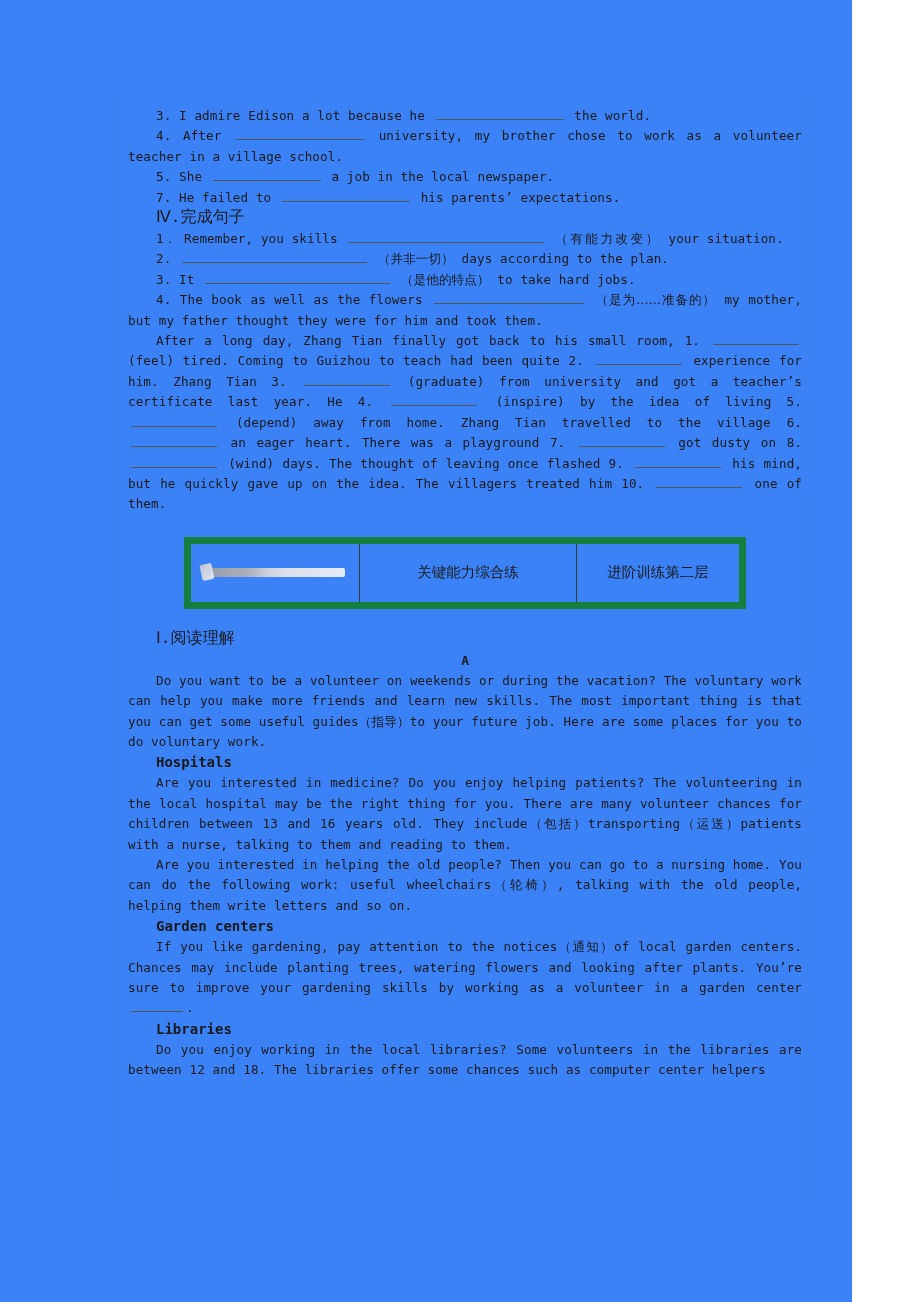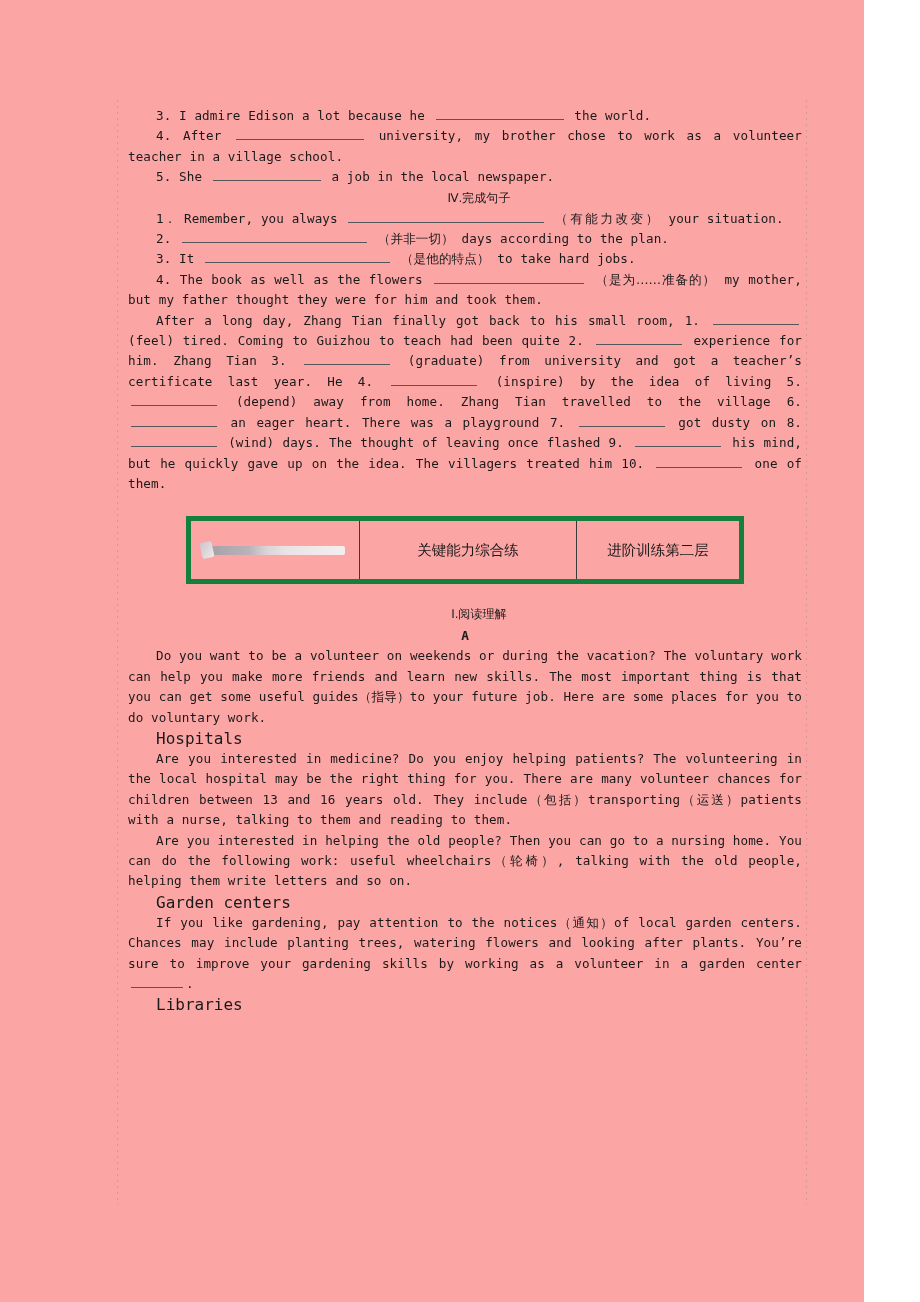--- a/index.html
+++ b/index.html
@@ -14,22 +14,21 @@
     font-family: "Liberation Serif", "DejaVu Serif", serif;
     color: #1a1a1a;
     overflow: hidden;
   }
 
   .page {
     position: absolute;
     left: 0; top: 0;
     width: 852px;
     height: 1302px;
-    background: #fca5a5;
-    padding-left: 12px;
+    background: #3b82f6;
   }
 
   
   .scan-line {
     position: absolute;
     top: 100px;
     width: 1px;
     height: 1105px;
     background: repeating-linear-gradient(
       to bottom,
@@ -55,30 +54,30 @@
     font-size: 12.6px;
     line-height: 20.4px;
     text-align: justify;
     text-justify: inter-word;
     letter-spacing: 0.1px;
     margin: 0;
     white-space: normal;
   }
   .para.indent { text-indent: 28px; }
   .para.cn-head {
-    font-family: Liberation Sans, sans-serif;
-    font-size: 12px;
+    font-family: Liberation Mono, monospace;
+    font-size: 16px;
     text-indent: 28px;
-    text-align: center;
+    text-align: left;
     line-height: 21px;
   }
   .sec-head-en {
     font-family: "DejaVu Sans Mono", "Liberation Mono", monospace;
-    font-size: 16px;
-    font-weight: normal;
+    font-size: 14px;
+    font-weight: bold;
     line-height: 21px;
     text-indent: 28px;
     text-align: left;
     margin: 0;
   }
   .center-label {
     font-family: "DejaVu Sans Mono", "Liberation Mono", monospace;
     font-size: 12.8px;
     font-weight: bold;
     text-align: center;
@@ -106,21 +105,21 @@
   .cn-sp { font-family: "DejaVu Sans", "Liberation Sans", sans-serif; letter-spacing: 2.5px; margin-top: 39px; }
 
   
   .banner-wrap {
     margin: 22px 0 20px 0;
     display: flex;
     justify-content: center;
   }
   .banner {
     border-collapse: collapse;
-    border: 5px solid #15803d;
+    border: 7px solid #15803d;
     table-layout: fixed;
   }
   .banner td {
     border: 1px solid #3a3a3a;
     height: 58px;
     vertical-align: middle;
     text-align: center;
     font-family: "DejaVu Sans", "Liberation Sans", sans-serif;
     font-size: 14.5px;
     color: #1a1a1a;
@@ -178,29 +177,35 @@
       </p>
 
       <p class="para indent">
         <span>5.</span>
         <span>She</span>
         <span class="blank b-md"></span>
         <span>a job in the local newspaper.</span>
       </p>
 
 
+      <p class="para indent">
+        <span>7.</span>
+        <span>He failed to</span>
+        <span class="blank b-lg"></span>
+        <span>his parents’ expectations.</span>
+      </p>
     </div>
 
     <p class="para cn-head">Ⅳ.完成句子</p>
 
     <div>
 
       <p class="para indent">
         <span>1．</span>
-        <span>Remember, you always</span>
+        <span>Remember, you skills</span>
         <span class="blank b-w3"></span>
         <span class="cn-sp">（有能力改变）</span>
         <span>your situation.</span>
       </p>
 
       <p class="para indent">
         <span>2.</span>
         <span class="blank b-xxl"></span>
         <span class="cn">（并非一切）</span>
         <span>days according to the plan.</span>
@@ -274,15 +279,16 @@
 
     <p class="para indent">Are you interested in helping the old people? Then you can go to a nursing home. You can do the following work: useful wheelchairs（轮椅）, talking with the old people, helping them write letters and so on.</p>
 
     <p class="sec-head-en">Garden centers</p>
     <p class="para indent">
       <span>If you like gardening, pay attention to the notices（通知）of local garden centers. Chances may include planting trees, watering flowers and looking after plants. You’re sure to improve your gardening skills by working as a volunteer in a garden center</span>
       <span class="blank b-xs"></span><span>.</span>
     </p>
 
     <p class="sec-head-en">Libraries</p>
+    <p class="para indent">Do you enjoy working in the local libraries? Some volunteers in the libraries are between 12 and 18. The libraries offer some chances such as computer center helpers</p>
 
   </div>
 </div>
 
 </body></html>

